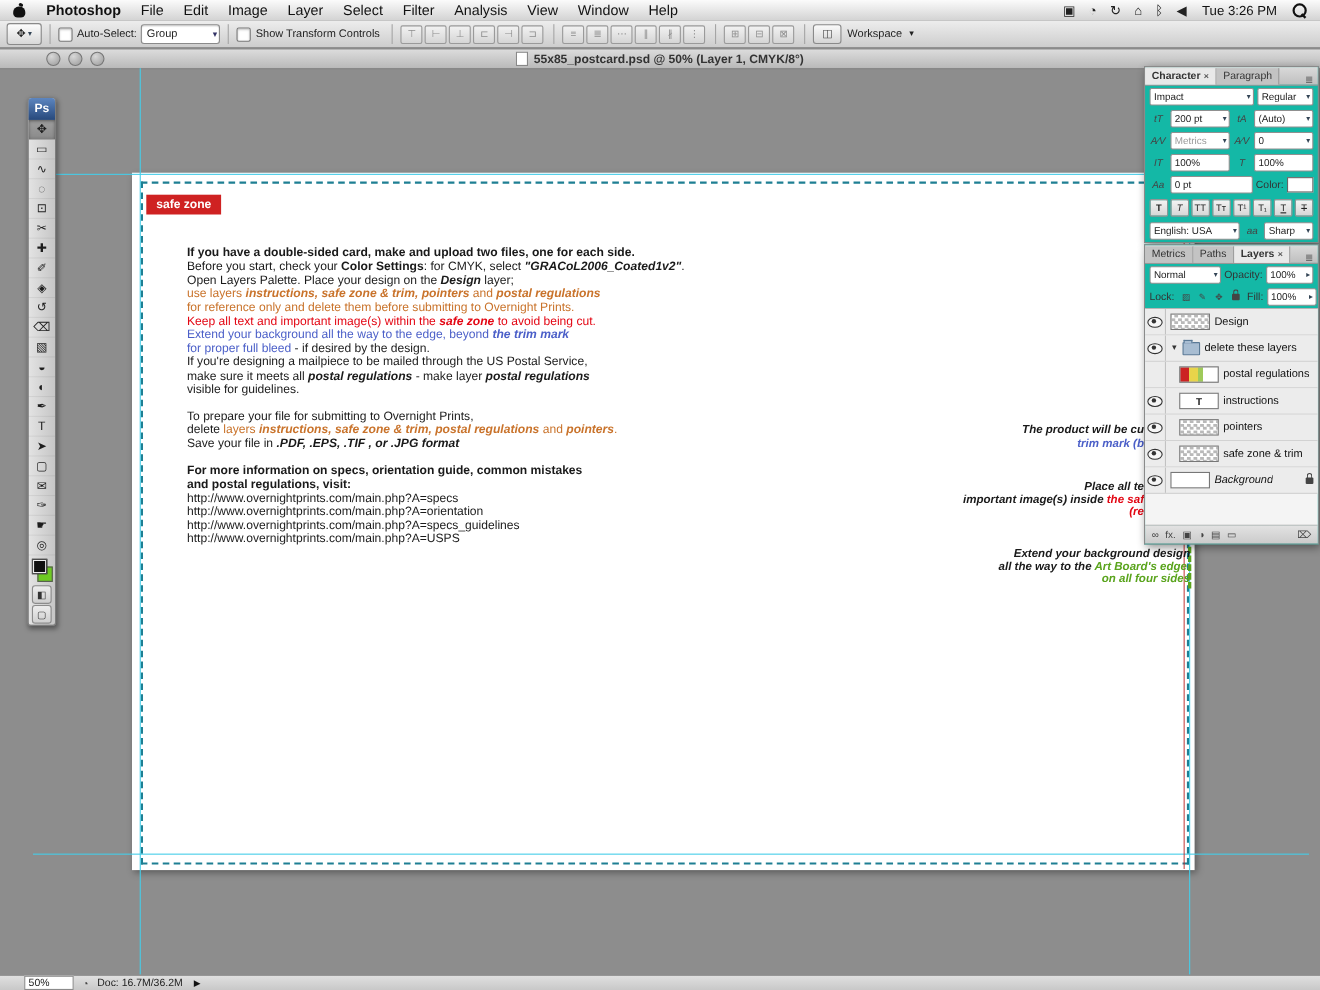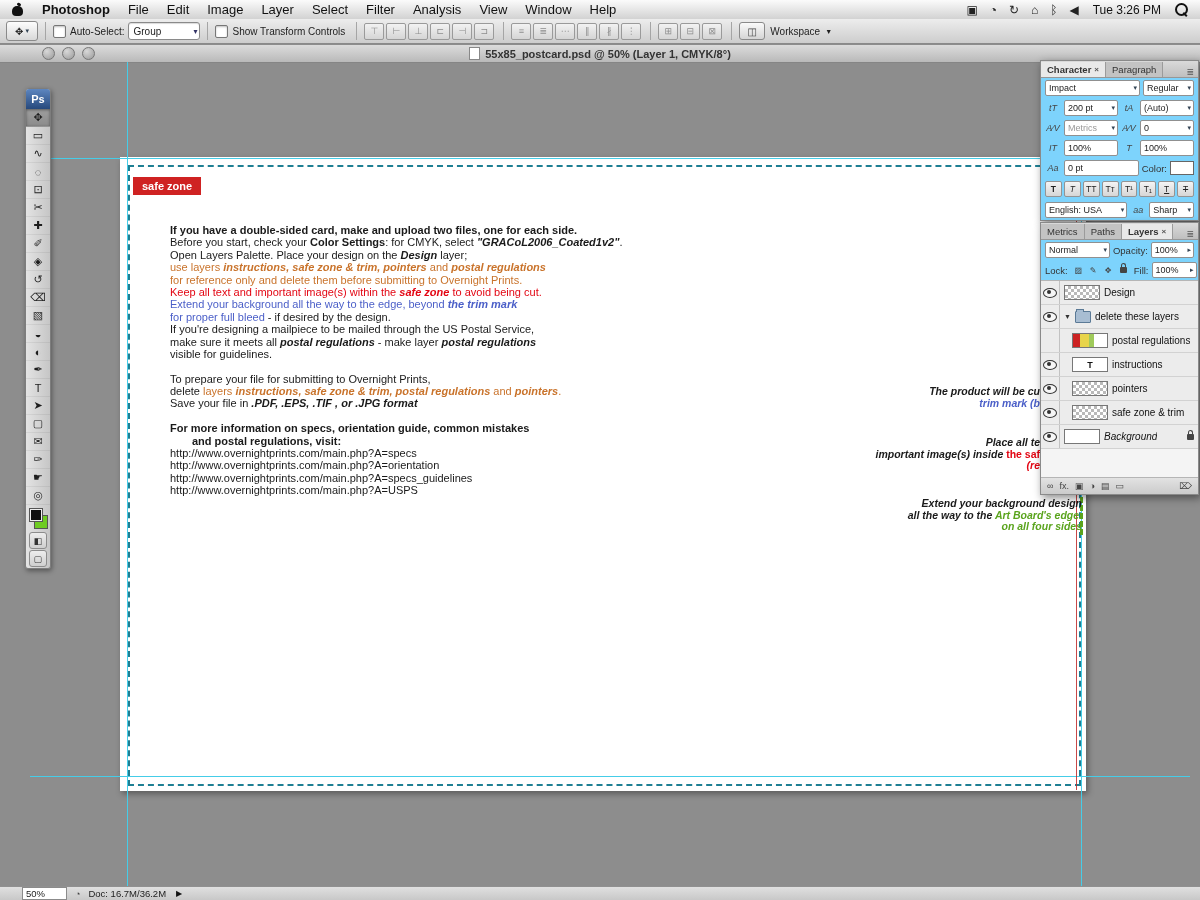--- a/index.html
+++ b/index.html
@@ -73,21 +73,21 @@
   .tool{height:17px;display:flex;align-items:center;justify-content:center;font-size:11px;color:#1d1d1d;border-bottom:1px solid rgba(0,0,0,.06)}
   .tool.selected{background:linear-gradient(#9f9f9f,#8b8b8b);box-shadow:inset 0 1px 3px rgba(0,0,0,.45)}
   .tglyph{pointer-events:none}
   .swatches{height:26px;position:relative}
   .sw{position:absolute;width:12px;height:12px;border:1px solid #555}
   .sw.bg{left:8px;top:10px;background:var(--swatch_bg)}
   .sw.fg{left:3px;top:3px;background:#101010;box-shadow:0 0 0 1px #eee inset}
   .tbtn-bottom{height:15px;margin:1px 3px;border:1px solid #8c8c8c;border-radius:3px;background:linear-gradient(#ededed,#cfcfcf);
     display:flex;align-items:center;justify-content:center;font-size:9px;color:#333}
   
-  .palette{position:absolute;left:1040px;width:157px;z-index:14;background:#7dd3fc;border:1px solid #8a8a8a;
+  .palette{position:absolute;left:1040px;width:157px;z-index:14;background:#14b8a6;border:1px solid #8a8a8a;
     box-shadow:2px 3px 8px rgba(0,0,0,.45);font-size:9.5px;color:#222}
   .tabbar{height:16px;background:linear-gradient(#dadada,#bfbfbf);border-bottom:1px solid #979797;display:flex;align-items:flex-end}
   .tab{padding:0 6px;line-height:15px;background:#c3c3c3;border-right:1px solid #9b9b9b;color:#333;display:flex;gap:3px;align-items:center}
   .tab.active{background:#e9e9e9;font-weight:bold}
   .tab .x{color:#555;font-size:8px}
   .panel-menu{margin-left:auto;padding:0 4px;color:#555;font-size:9px}
   .prow{display:flex;align-items:center;gap:3px;padding:2px 4px}
   .picon{width:16px;text-align:center;color:#444;font-size:9px;font-style:italic;flex:none}
   .pcombo{display:inline-flex;align-items:center;background:#fff;border:1px solid #909090;height:14px;padding:0 2px 0 3px;
     font-size:9px;border-radius:2px;flex:1;min-width:0;overflow:hidden;white-space:nowrap}
@@ -223,33 +223,33 @@
     <div class="cline"><span class="seg c-blue">for proper full bleed</span><span class="seg c-black"> - if desired by the design.</span></div>
     <div class="cline"><span class="seg c-black">If you're designing a mailpiece to be mailed through the US Postal Service,</span></div>
     <div class="cline"><span class="seg c-black">make sure it meets all </span><span class="seg c-black" style="font-weight: bold; font-style: italic;">postal regulations</span><span class="seg c-black"> - make layer </span><span class="seg c-black" style="font-weight: bold; font-style: italic;">postal regulations</span></div>
     <div class="cline"><span class="seg c-black">visible for guidelines.</span></div>
     <div class="cline blank"></div>
     <div class="cline"><span class="seg c-black">To prepare your file for submitting to Overnight Prints,</span></div>
     <div class="cline"><span class="seg c-black">delete </span><span class="seg c-orange">layers </span><span class="seg c-orange" style="font-weight: bold; font-style: italic;">instructions, safe zone &amp; trim, postal regulations</span><span class="seg c-orange"> and </span><span class="seg c-orange" style="font-weight: bold; font-style: italic;">pointers</span><span class="seg c-orange">.</span></div>
     <div class="cline"><span class="seg c-black">Save your file in </span><span class="seg c-black" style="font-weight: bold; font-style: italic;">.PDF, .EPS, .TIF , or .JPG format</span></div>
     <div class="cline blank"></div>
     <div class="cline"><span class="seg c-black" style="font-weight: bold;">For more information on specs, orientation guide, common mistakes</span></div>
-    <div class="cline"><span class="seg c-black" style="font-weight: bold; margin-left: 22px;">and postal regulations, visit:</span></div>
+    <div class="cline"><span class="seg c-black" style="font-weight: bold;">and postal regulations, visit:</span></div>
     <div class="cline"><span class="seg c-black">http://www.overnightprints.com/main.php?A=specs</span></div>
     <div class="cline"><span class="seg c-black">http://www.overnightprints.com/main.php?A=orientation</span></div>
     <div class="cline"><span class="seg c-black">http://www.overnightprints.com/main.php?A=specs_guidelines</span></div>
     <div class="cline"><span class="seg c-black">http://www.overnightprints.com/main.php?A=USPS</span></div>
   </div>
 <div class="note" id="note1">
     <div class="nline"><span class="seg c-black" style="font-weight: bold; font-style: italic;">The product will be cu</span></div>
     <div class="nline"><span class="seg c-blue" style="font-weight: bold; font-style: italic;">trim mark (b</span></div>
   </div>
 <div class="note" id="note2">
     <div class="nline"><span class="seg c-black" style="font-weight: bold; font-style: italic;">Place all te</span></div>
-    <div class="nline"><span class="seg c-black" style="font-weight: bold; font-style: italic;">important image(s) inside </span><span class="seg c-red" style="font-weight: bold; ">the saf</span></div>
+    <div class="nline"><span class="seg c-black" style="font-weight: bold; font-style: italic;">important image(s) inside </span><span class="seg c-red" style="font-weight: bold; font-style: italic;">the saf</span></div>
     <div class="nline"><span class="seg c-red" style="font-weight: bold; font-style: italic;">(re</span></div>
   </div>
 <div class="note" id="note3">
     <div class="nline"><span class="seg c-black" style="font-weight: bold; font-style: italic;">Extend your background design</span></div>
     <div class="nline"><span class="seg c-black" style="font-weight: bold; font-style: italic;">all the way to the </span><span class="seg c-green" style="font-weight: bold; font-style: italic;">Art Board's edge.</span></div>
     <div class="nline"><span class="seg c-green" style="font-weight: bold; font-style: italic;">on all four sides</span></div>
   </div>
 
 <div class="toolbox">
   <div class="pslogo">Ps</div>

